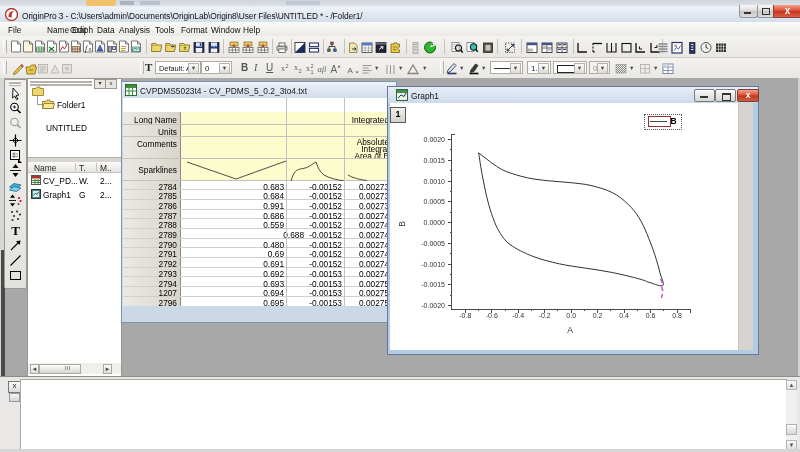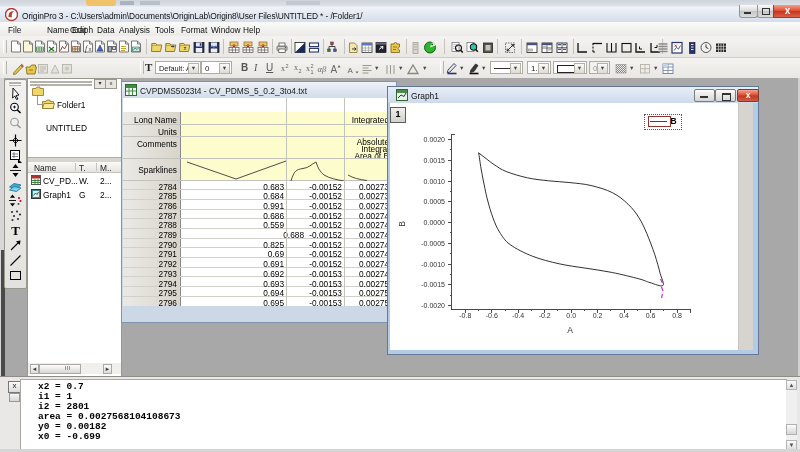--- a/index.html
+++ b/index.html
@@ -608,21 +608,21 @@
           <div class="abs" style="left:222px;top:1px;width:44px;text-align:right;color:#000;">0.00274</div>
         </div>
       <div class="abs" style="left:0;top:131.0px;width:272px;height:9.7px;border-bottom:1px solid #d2d0ca;box-sizing:border-box;">
           <div class="abs" style="left:0;top:1px;width:54px;text-align:right;color:#000;">2789</div>
           <div class="abs" style="left:58px;top:1px;width:103px;text-align:right;color:#000;padding-left:20px;">0.688</div>
           <div class="abs" style="left:164px;top:1px;width:55px;text-align:right;color:#000;">-0.00152</div>
           <div class="abs" style="left:222px;top:1px;width:44px;text-align:right;color:#000;">0.00274</div>
         </div>
       <div class="abs" style="left:0;top:140.7px;width:272px;height:9.7px;border-bottom:1px solid #d2d0ca;box-sizing:border-box;">
           <div class="abs" style="left:0;top:1px;width:54px;text-align:right;color:#000;">2790</div>
-          <div class="abs" style="left:58px;top:1px;width:103px;text-align:right;color:#000;">0.825</div>
+          <div class="abs" style="left:58px;top:1px;width:103px;text-align:right;color:#000;">0.480</div>
           <div class="abs" style="left:164px;top:1px;width:55px;text-align:right;color:#000;">-0.00152</div>
           <div class="abs" style="left:222px;top:1px;width:44px;text-align:right;color:#000;">0.00274</div>
         </div>
       <div class="abs" style="left:0;top:150.4px;width:272px;height:9.7px;border-bottom:1px solid #d2d0ca;box-sizing:border-box;">
           <div class="abs" style="left:0;top:1px;width:54px;text-align:right;color:#000;">2791</div>
           <div class="abs" style="left:58px;top:1px;width:103px;text-align:right;color:#000;">0.69</div>
           <div class="abs" style="left:164px;top:1px;width:55px;text-align:right;color:#000;">-0.00152</div>
           <div class="abs" style="left:222px;top:1px;width:44px;text-align:right;color:#000;">0.00274</div>
         </div>
       <div class="abs" style="left:0;top:160.1px;width:272px;height:9.7px;border-bottom:1px solid #d2d0ca;box-sizing:border-box;">
@@ -637,21 +637,21 @@
           <div class="abs" style="left:164px;top:1px;width:55px;text-align:right;color:#000;">-0.00153</div>
           <div class="abs" style="left:222px;top:1px;width:44px;text-align:right;color:#000;">0.00274</div>
         </div>
       <div class="abs" style="left:0;top:179.5px;width:272px;height:9.7px;border-bottom:1px solid #d2d0ca;box-sizing:border-box;">
           <div class="abs" style="left:0;top:1px;width:54px;text-align:right;color:#000;">2794</div>
           <div class="abs" style="left:58px;top:1px;width:103px;text-align:right;color:#000;">0.693</div>
           <div class="abs" style="left:164px;top:1px;width:55px;text-align:right;color:#000;">-0.00153</div>
           <div class="abs" style="left:222px;top:1px;width:44px;text-align:right;color:#000;">0.00275</div>
         </div>
       <div class="abs" style="left:0;top:189.2px;width:272px;height:9.7px;border-bottom:1px solid #d2d0ca;box-sizing:border-box;">
-          <div class="abs" style="left:0;top:1px;width:54px;text-align:right;color:#000;">2795</div>
+          <div class="abs" style="left:0;top:1px;width:54px;text-align:right;color:#000;">1207</div>
           <div class="abs" style="left:58px;top:1px;width:103px;text-align:right;color:#000;">0.694</div>
           <div class="abs" style="left:164px;top:1px;width:55px;text-align:right;color:#000;">-0.00153</div>
           <div class="abs" style="left:222px;top:1px;width:44px;text-align:right;color:#000;">0.00275</div>
         </div>
       <div class="abs" style="left:0;top:198.9px;width:272px;height:9.7px;border-bottom:1px solid #d2d0ca;box-sizing:border-box;">
           <div class="abs" style="left:0;top:1px;width:54px;text-align:right;color:#000;">2796</div>
           <div class="abs" style="left:58px;top:1px;width:103px;text-align:right;color:#000;">0.695</div>
           <div class="abs" style="left:164px;top:1px;width:55px;text-align:right;color:#000;">-0.00153</div>
           <div class="abs" style="left:222px;top:1px;width:44px;text-align:right;color:#000;">0.00275</div>
         </div>
@@ -767,26 +767,20 @@
     <g stroke="#cc2ecc" stroke-width="1.2" fill="none">
       <path d="M272.5 192 l2 4 M273.5 200 l1.5 4 M274.5 207 l-1 4"></path>
     </g>
   </svg>
 </div>
 
 <div class="abs" style="left:0;top:376px;width:800px;height:76px;background:#e9e8e6;border-top:1px solid #8f8d88;" id="script">
   <div class="abs" style="left:8px;top:4px;width:11px;height:10px;background:linear-gradient(#fdfdfd,#dadada);border:1px solid #777;font-size:8px;line-height:8px;text-align:center;color:#222;">x</div>
   <div class="abs" style="left:9px;top:16px;width:9px;height:7px;background:linear-gradient(#f5f5f5,#d5d5d5);border:1px solid #999;"></div>
   <div class="abs" style="left:20px;top:2px;width:766px;height:71px;background:#fff;border:1px solid #a9a7a2;border-right:none;"></div>
-  <div class="abs" style="left:38px;top:5px;font-family:'Liberation Mono',monospace;font-size:9.5px;font-weight:bold;color:#000;line-height:10.1px;white-space:pre;">x2 = 0.7
-i1 = 1
-i2 = 2801
-area = 0.0027568104108673
-y0 = 0.00182
-x0 = -0.699</div>
 
   <div class="abs" style="left:786px;top:3px;width:11px;height:70px;background:#f0f0f0;">
     <div class="abs" style="left:0;top:0;width:11px;height:10px;background:linear-gradient(#fcfcfc,#dedede);border:1px solid #b5b5b5;box-sizing:border-box;font-size:6px;text-align:center;line-height:9px;color:#555;">▲</div>
     <div class="abs" style="left:0;top:44px;width:11px;height:11px;background:linear-gradient(#fcfcfc,#d5d5d5);border:1px solid #b0b0b0;box-sizing:border-box;"></div>
     <div class="abs" style="left:0;top:60px;width:11px;height:10px;background:linear-gradient(#fcfcfc,#dedede);border:1px solid #b5b5b5;box-sizing:border-box;font-size:6px;text-align:center;line-height:9px;color:#555;">▼</div>
   </div>
 </div>
 <div class="abs" style="left:0;top:449px;width:800px;height:3px;background:#d5d5d5;"></div>
 
 </body></html>

